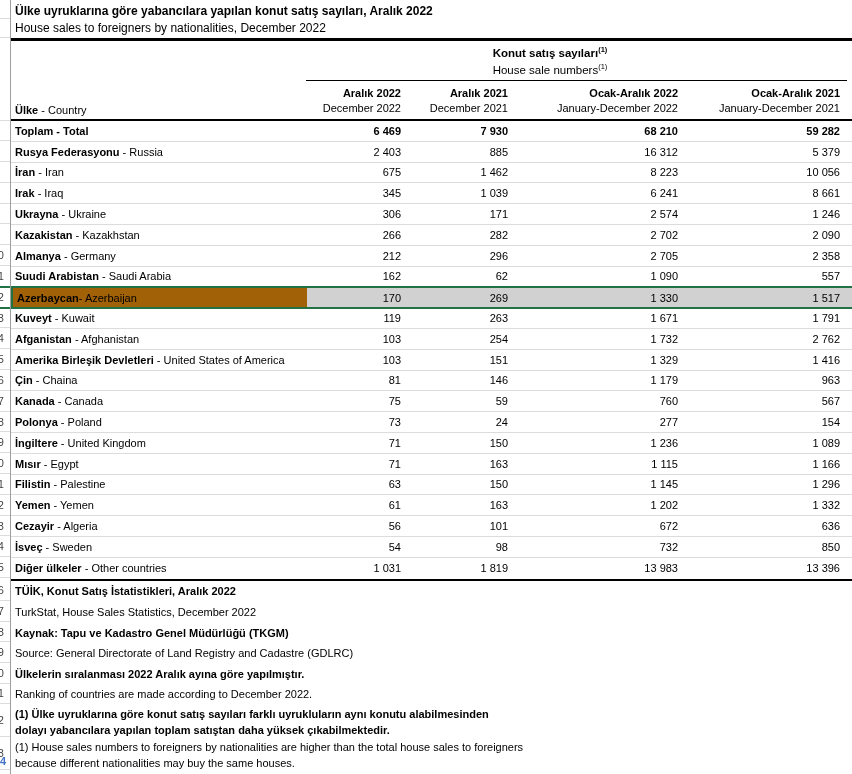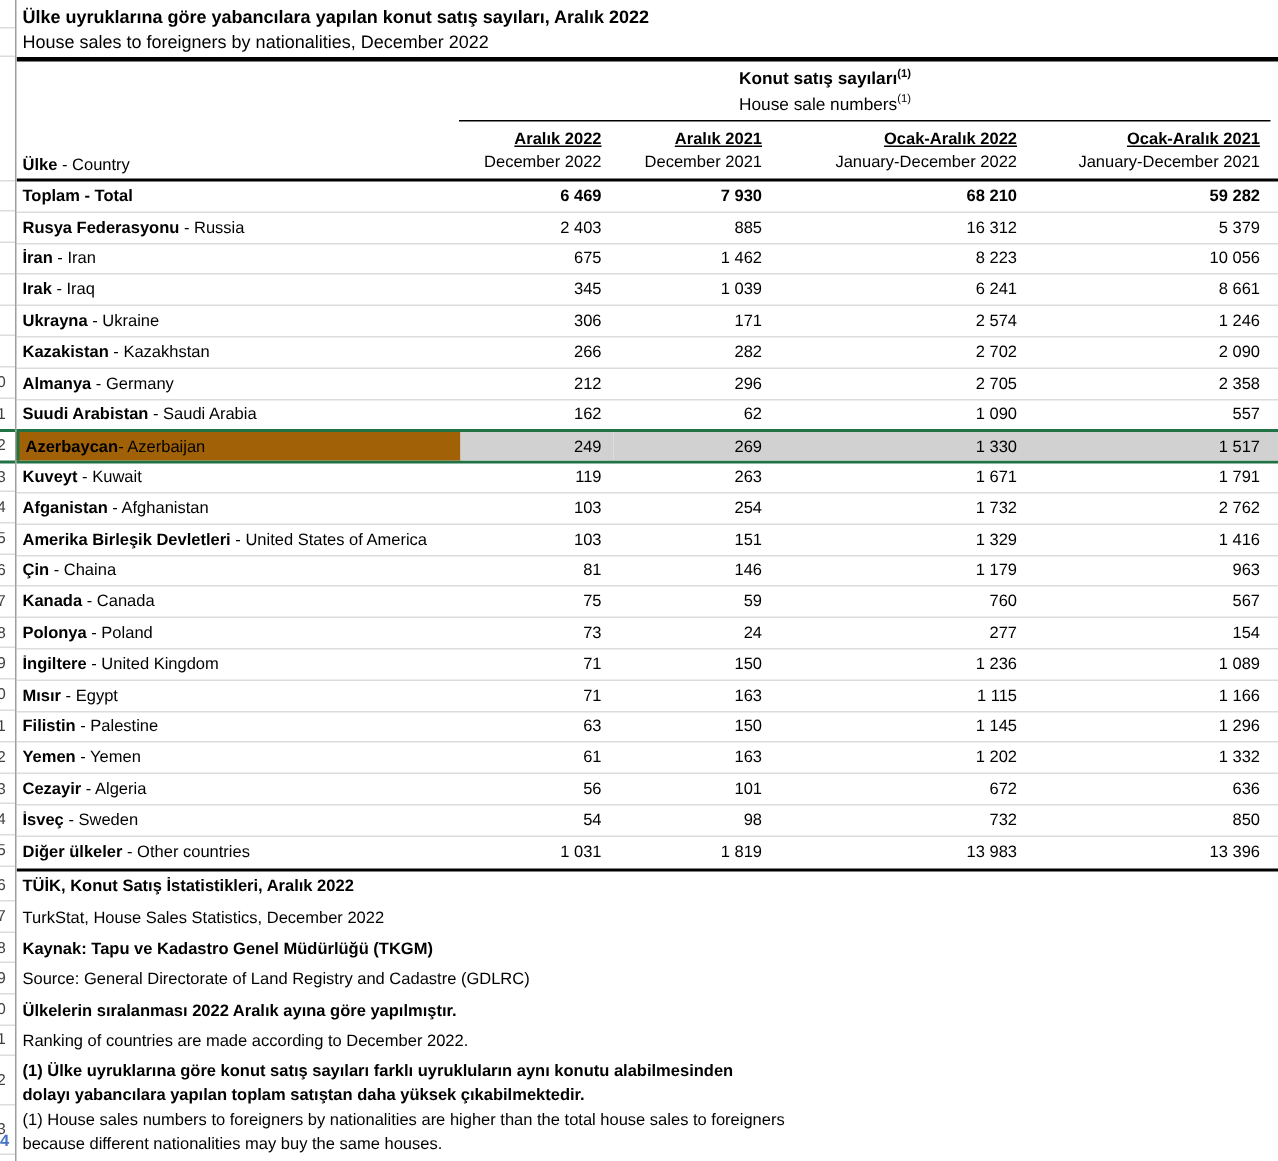--- a/index.html
+++ b/index.html
@@ -46,21 +46,21 @@
   .grp { height:39px; padding-top:4px; }
   .grp-inner { margin-left:296px; width:486px; text-align:center; }
   .grp-tr { font-weight:bold; font-size:11.5px; line-height:17px; }
   .grp-en { font-size:11.5px; line-height:17px; }
   sup { font-size:7.5px; vertical-align:super; line-height:0; }
   .rule-thin { margin-left:295px; width:541px; height:1px; background:#000; }
 
   .col-headers { height:37.5px; display:flex; align-items:flex-end; padding-bottom:3px; }
   .ch-country { width:296px; padding-left:4px; }
   .ch { text-align:right; padding-right:8px; line-height:15px; white-space:nowrap; }
-  .ch .l1 { font-weight:bold;text-decoration:underline; }
+  .ch .l1 { font-weight:bold; }
   .w1 { width:102px; } .w2 { width:107px; } .w3 { width:170px; } .w4 { width:166px; }
   .w4.ch, .trow .w4 { padding-right:12px; }
   .rule-b { height:2.5px; background:#000; }
 
   .tbody { display:flex; flex-direction:column; }
   .trow { display:flex; align-items:center; height:20.8px; border-bottom:1px solid #dcdcdc; }
   .tbody .trow:last-child { border-bottom:none; }
   .tname { width:296px; padding-left:4px; white-space:nowrap; overflow:hidden; }
   .tval { text-align:right; padding-right:8px; white-space:nowrap; }
   .trow.boldvals .tval, .trow.boldvals .tname { font-weight:bold; }
@@ -261,21 +261,21 @@
         </div>
         <div class="trow">
           <div class="tname"><b>Suudi Arabistan</b> - Saudi Arabia</div>
           <div class="tval w1">162</div>
           <div class="tval w2">62</div>
           <div class="tval w3">1 090</div>
           <div class="tval w4">557</div>
         </div>
         <div class="trow sel">
           <div class="tname"><b>Azerbaycan</b> - Azerbaijan</div>
-          <div class="tval w1">249</div>
+          <div class="tval w1">170</div>
           <div class="tval w2">269</div>
           <div class="tval w3">1 330</div>
           <div class="tval w4">1 517</div>
         </div>
         <div class="trow">
           <div class="tname"><b>Kuveyt</b> - Kuwait</div>
           <div class="tval w1">119</div>
           <div class="tval w2">263</div>
           <div class="tval w3">1 671</div>
           <div class="tval w4">1 791</div>

